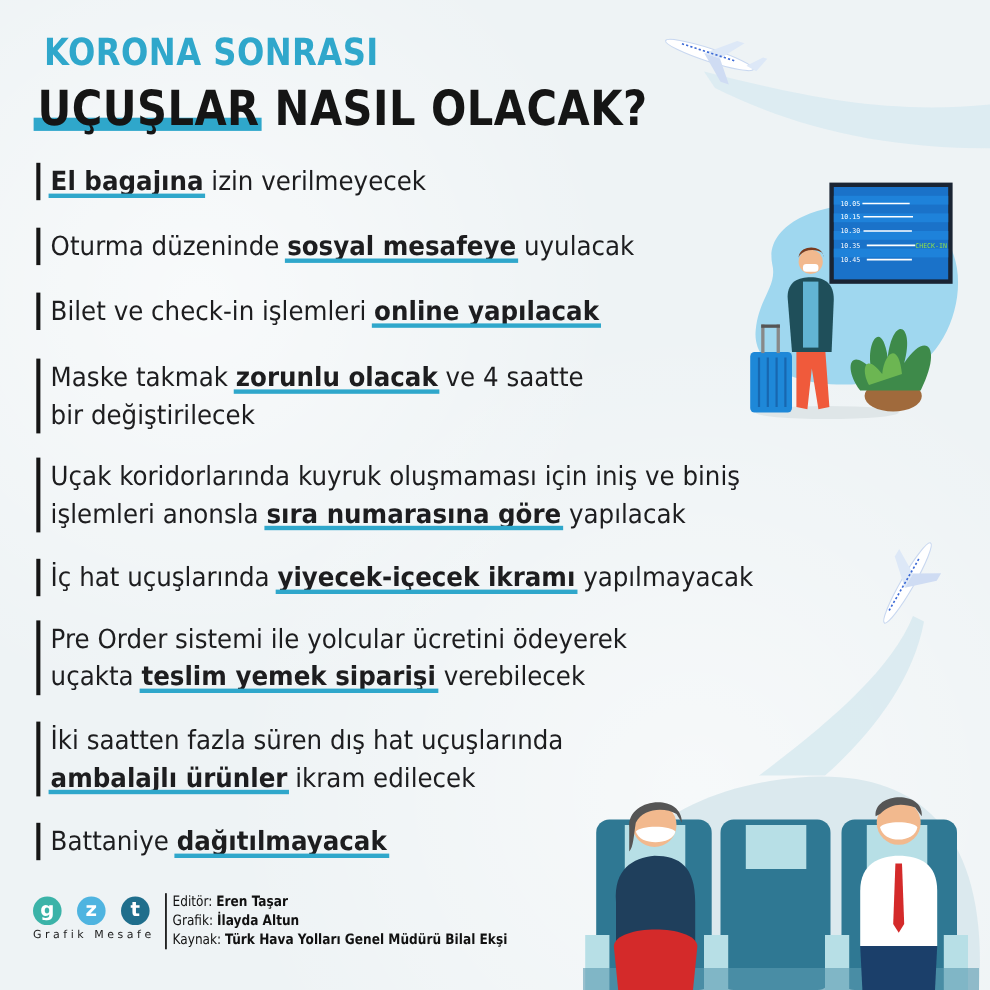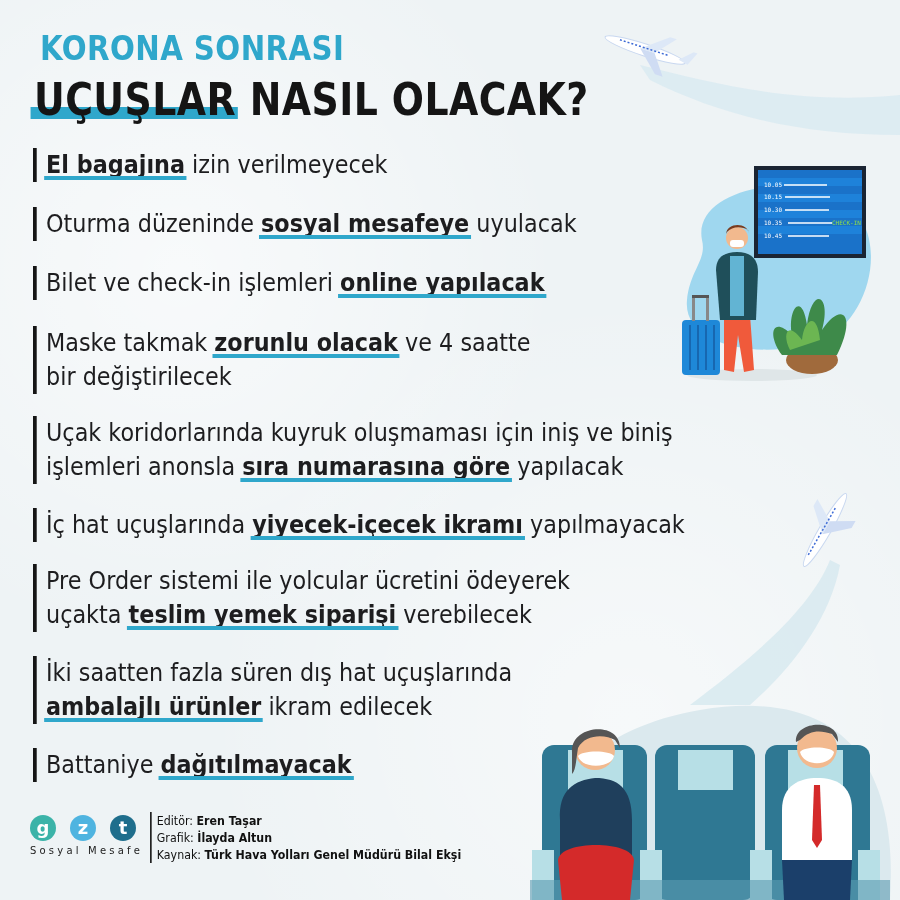--- a/index.html
+++ b/index.html
@@ -199,19 +199,19 @@
     <path d="M280 62 C284 56 310 56 314 62 C312 76 284 78 280 62 Z" fill="#ffffff"></path>
   </svg>
 </div>
 
 <div class="abs footer">
   <div class="logo-row">
     <div class="dot" style="background:#3bb3a8;">g</div>
     <div class="dot" style="background:#4fb4e0;">z</div>
     <div class="dot" style="background:#1f6e8c;">t</div>
   </div>
-  <div class="logo-sub">Sosyal Mesafe</div>
+  <div class="logo-sub">Grafik Mesafe</div>
 </div>
 <div class="abs credits">
   <div><span>Editör:</span> <b>Eren Taşar</b></div>
   <div><span>Grafik:</span> <b>İlayda Altun</b></div>
   <div><span>Kaynak:</span> <b>Türk Hava Yolları Genel Müdürü Bilal Ekşi</b></div>
 </div>
 
 </body></html>

